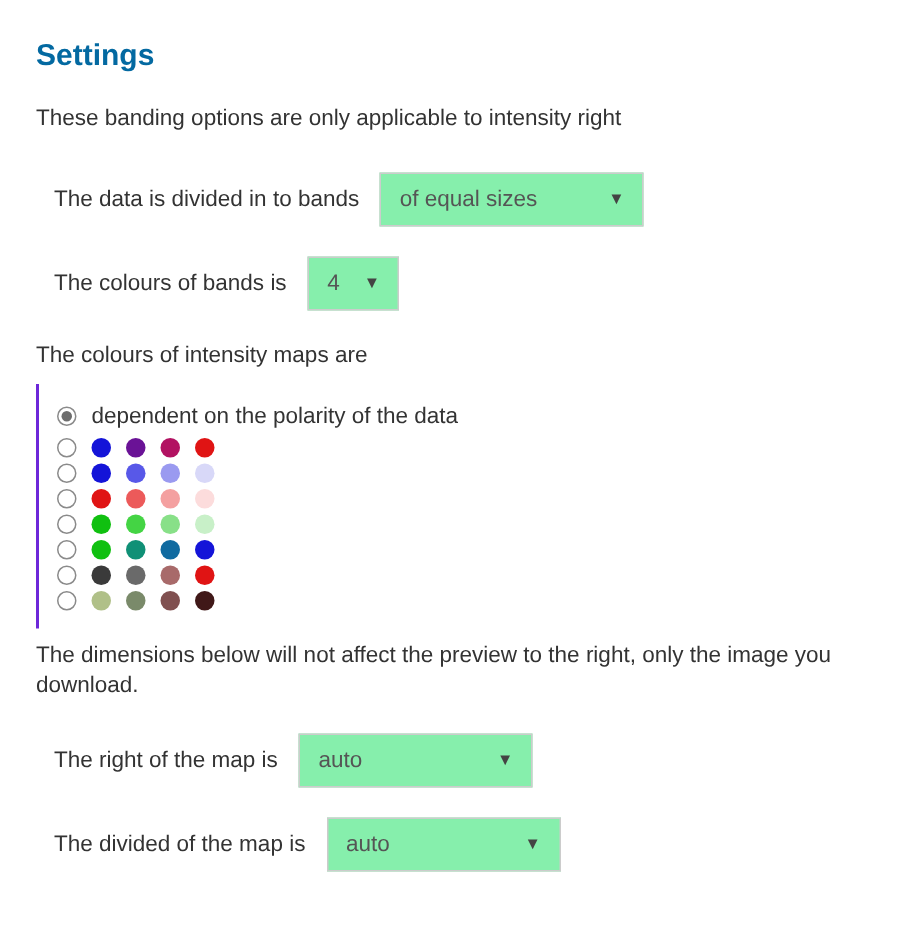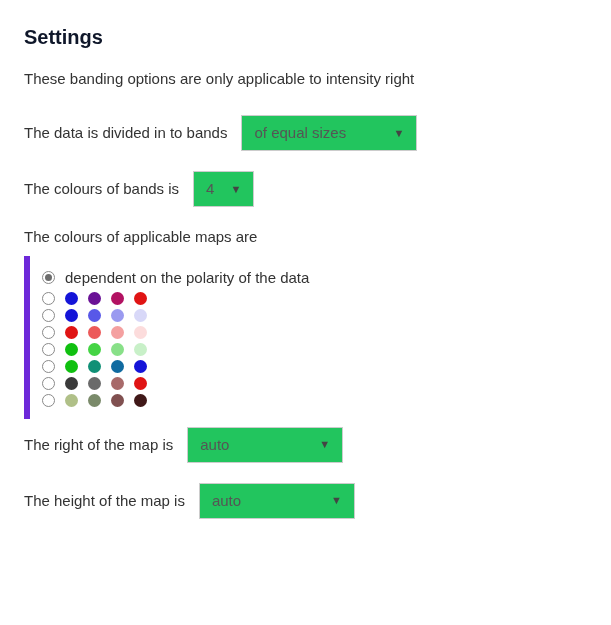--- a/index.html
+++ b/index.html
@@ -13,59 +13,59 @@
     width: 611px;
     box-sizing: border-box;
     padding: 24px 24px 40px 24px;
     font-size: 15px;
     line-height: 1.35;
   }
   h1.title {
     font-size: 20px;
     font-weight: 700;
     margin: 0 0 18px 0;
-    color: #0f172a;
+    color: #0369a1;
   }
   .intro {
     margin: 0 0 26px 0;
   }
   .row {
     display: flex;
     align-items: center;
     gap: 14px;
-    margin: 0 0 20px 0;
+    margin: 0 0 20px 12px;
     flex-wrap: wrap;
   }
   .row-label {
     white-space: nowrap;
   }
   .select {
     display: inline-flex;
     align-items: center;
     justify-content: space-between;
     border: 1px solid #ccc;
     padding: 6px 12px;
     min-width: 60px;
     height: 22px;
     font-size: 15px;
     color: #555;
     cursor: pointer;
     user-select: none;
-    background: #22c55e;
+    background: #86efac;
   }
   .select .caret {
     margin-left: 24px;
     color: #444;
     font-size: 11px;
   }
   .subheader {
     margin: 6px 0 8px 0;
   }
   .palette-block {
-    border-left: 6px solid #6d28d9;
+    border-left: 2px solid #6d28d9;
     padding: 8px 0 8px 12px;
     margin-bottom: 8px;
   }
   .palette-row {
     display: flex;
     align-items: center;
     gap: 10px;
     margin: 4px 0;
   }
   .radio {
@@ -125,21 +125,21 @@
   </div>
 
   <div class="row">
     <span class="row-label">The colours of bands is</span>
     <div class="select" style="min-width:30px">
       <span>4</span>
       <span class="caret" style="margin-left:16px">▼</span>
     </div>
   </div>
 
-  <p class="subheader">The colours of applicable maps are</p>
+  <p class="subheader">The colours of intensity maps are</p>
 
   <div class="palette-block" id="palette-block">
       <div class="palette-row">
         <input type="radio" name="palette" class="radio" checked="" style="">
         <span class="palette-label">dependent on the polarity of the data</span>
       </div>
       <div class="palette-row">
         <input type="radio" name="palette" class="radio" style="">
         <span class="swatches">
           <span class="swatch" style="background: rgb(20, 20, 216);"></span>
@@ -197,30 +197,31 @@
         <input type="radio" name="palette" class="radio" style="">
         <span class="swatches">
           <span class="swatch" style="background: rgb(176, 192, 136);"></span>
           <span class="swatch" style="background: rgb(122, 138, 106);"></span>
           <span class="swatch" style="background: rgb(128, 80, 80);"></span>
           <span class="swatch" style="background: rgb(64, 24, 24);"></span>
         </span>
       </div>
     </div>
 
+  <p class="note">The dimensions below will not affect the preview to the right, only the image you download.</p>
 
   <div class="row">
     <span class="row-label">The right of the map is</span>
     <div class="select" style="min-width:130px">
       <span>auto</span>
       <span class="caret">▼</span>
     </div>
   </div>
 
   <div class="row">
-    <span class="row-label">The height of the map is</span>
+    <span class="row-label">The divided of the map is</span>
     <div class="select" style="min-width:130px">
       <span>auto</span>
       <span class="caret">▼</span>
     </div>
   </div>
 
 </div>
 
 </body></html>

